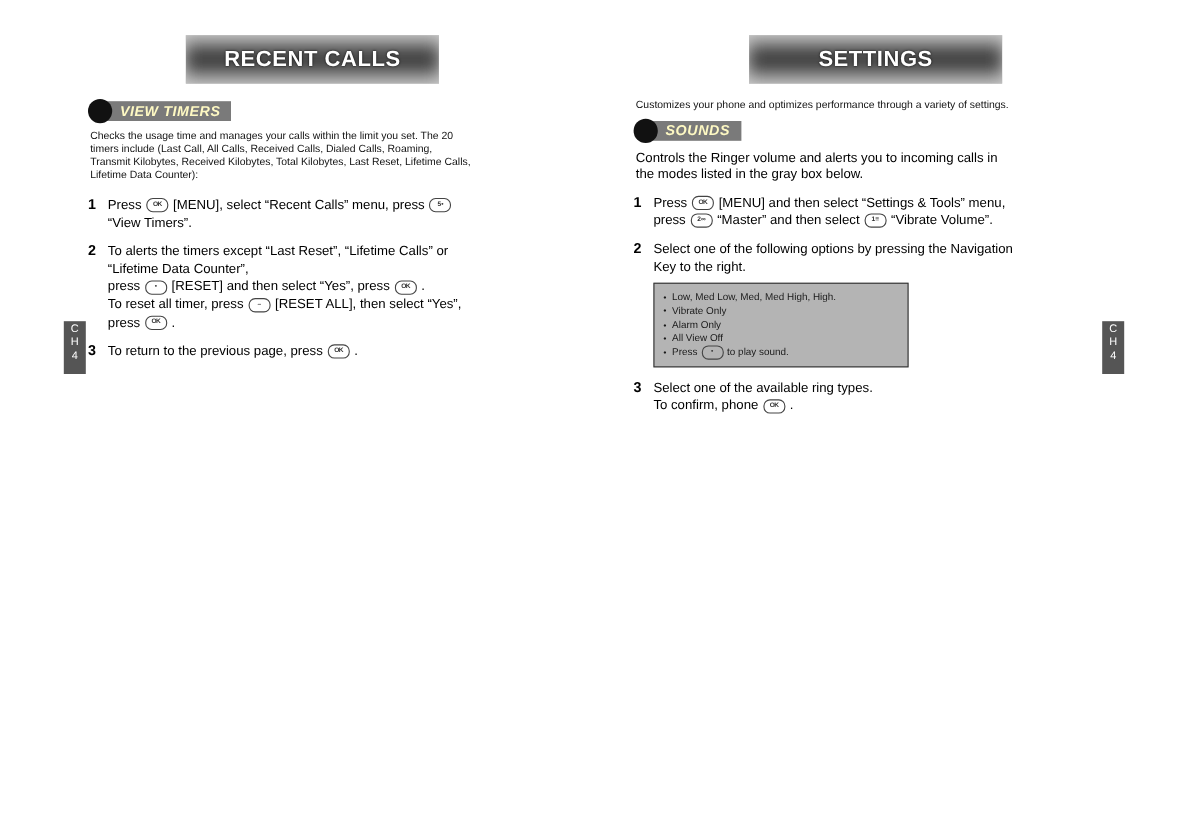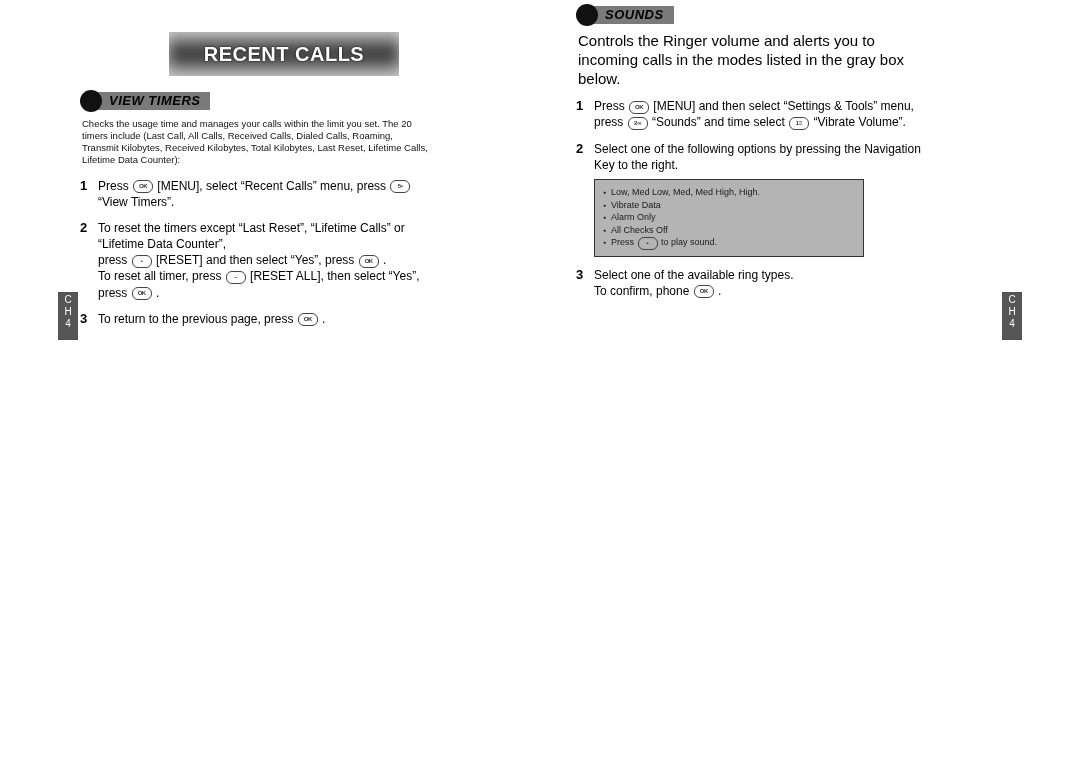--- a/index.html
+++ b/index.html
@@ -62,21 +62,21 @@
   .section-bullet {
     width: 22px;
     height: 22px;
     border-radius: 50%;
     background: #111;
     margin-right: -5px;
     z-index: 2;
   }
   .section-label {
     background: #7a7a7a;
-    color: #000000;
+    color: #fef9c3;
     font-weight: 800;
     font-style: italic;
     font-size: 13px;
     letter-spacing: 0.5px;
     padding: 2px 10px 2px 12px;
     line-height: 14px;
   }
 
   .intro-text {
     font-size: 9.5px;
@@ -85,21 +85,21 @@
     color: #111;
   }
 
   .sub-head {
     font-weight: 800;
     font-size: 13px;
     margin: 8px 0 2px 2px;
     letter-spacing: 0.2px;
   }
   .sub-intro {
-    font-size: 15px;
+    font-size: 12px;
     line-height: 1.25;
     margin: 2px 0 10px 2px;
   }
 
   
   .step {
     display: flex;
     align-items: flex-start;
     margin: 8px 0 10px 0;
   }
@@ -152,21 +152,21 @@
     box-sizing: border-box;
   }
   .side-tab-left { left: 58px; }
   .side-tab-right { right: 58px; }
   .side-tab .ch-label { display:block; }
   .side-tab .ch-num { display:block; }
 
   
   .options-box {
     margin: 6px 0 10px 18px;
-    width: 270px;
+    width: 232px;
     border: 1px solid #333;
     background: #b4b4b4;
     padding: 6px 8px;
     box-sizing: border-box;
   }
   .options-box .opt {
     font-size: 9px;
     line-height: 1.4;
     display: flex;
     align-items: flex-start;
@@ -220,82 +220,86 @@
       <div class="step">
         <div class="step-num">1</div>
         <div class="step-body">
           <span>Press </span><span class="key key-ok"></span><span> [MENU], select “Recent Calls” menu, press </span><span class="key key-5"></span><span> “View Timers”.</span>
         </div>
       </div>
 
       <div class="step">
         <div class="step-num">2</div>
         <div class="step-body">
-          <span>To reset the timers except “Last Reset”, “Lifetime Calls” or “Lifetime Data Counter”,</span><br>
+          <span>To alerts the timers except “Last Reset”, “Lifetime Calls” or “Lifetime Data Counter”,</span><br>
           <span>press </span><span class="key key-reset"></span><span> [RESET] and then select “Yes”, press </span><span class="key key-ok"></span><span> .</span><br>
           <span>To reset all timer, press </span><span class="key key-soft"></span><span> [RESET ALL], then select “Yes”, press </span><span class="key key-ok"></span><span> .</span>
         </div>
       </div>
 
       <div class="step">
         <div class="step-num">3</div>
         <div class="step-body">
           <span>To return to the previous page, press </span><span class="key key-ok"></span><span> .</span>
         </div>
       </div>
     </div>
 
   </div>
 
   <div class="page page-right">
+    <div class="header-tab">
+      <span class="header-title">SETTINGS</span>
+    </div>
 
     <div class="side-tab side-tab-right">
       <span class="ch-label">C<br>H</span>
       <span class="ch-num">4</span>
     </div>
 
     <div class="content-area-right">
+      <div class="intro-text" style="margin-bottom:6px;">Customizes your phone and optimizes performance through a variety of settings.</div>
 
       <div class="section-head">
         <div class="section-bullet"></div>
         <div class="section-label">SOUNDS</div>
       </div>
 
       <div class="sub-intro">Controls the Ringer volume and alerts you to incoming calls in the modes listed in the gray box below.</div>
 
       <div class="step">
         <div class="step-num">1</div>
         <div class="step-body">
-          <span>Press </span><span class="key key-ok"></span><span> [MENU] and then select “Settings &amp; Tools” menu, press </span><span class="key key-2"></span><span> “Sounds” and time select </span><span class="key key-1"></span><span> “Vibrate Volume”.</span>
+          <span>Press </span><span class="key key-ok"></span><span> [MENU] and then select “Settings &amp; Tools” menu, press </span><span class="key key-2"></span><span> “Master” and then select </span><span class="key key-1"></span><span> “Vibrate Volume”.</span>
         </div>
       </div>
 
       <div class="step" style="margin-bottom:4px;">
         <div class="step-num">2</div>
         <div class="step-body">
           <span>Select one of the following options by pressing the Navigation Key to the right.</span>
         </div>
       </div>
 
       <div class="options-box">
         <div class="opt">
             <span class="opt-bullet"></span>
             <span>Low, Med Low, Med, Med High, High.</span>
           </div>
         <div class="opt">
             <span class="opt-bullet"></span>
-            <span>Vibrate Data</span>
+            <span>Vibrate Only</span>
           </div>
         <div class="opt">
             <span class="opt-bullet"></span>
             <span>Alarm Only</span>
           </div>
         <div class="opt">
             <span class="opt-bullet"></span>
-            <span>All Checks Off</span>
+            <span>All View Off</span>
           </div>
         <div class="opt">
             <span class="opt-bullet"></span>
             <span>Press <span class="key key-reset"></span> to play sound.</span>
           </div>
       </div>
 
       <div class="step">
         <div class="step-num">3</div>
         <div class="step-body">

